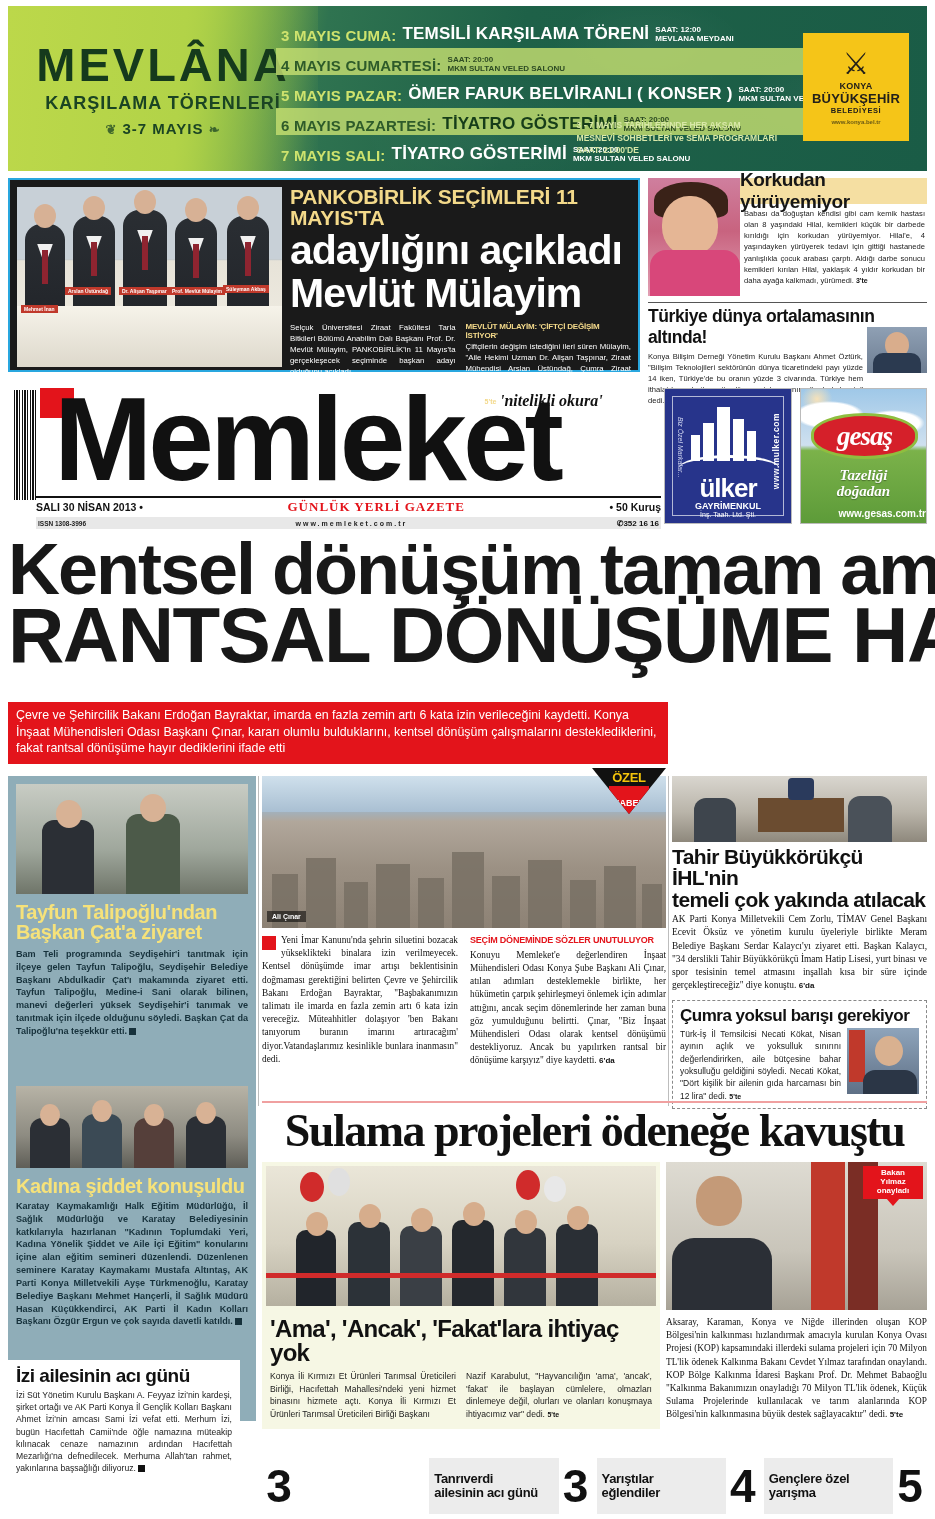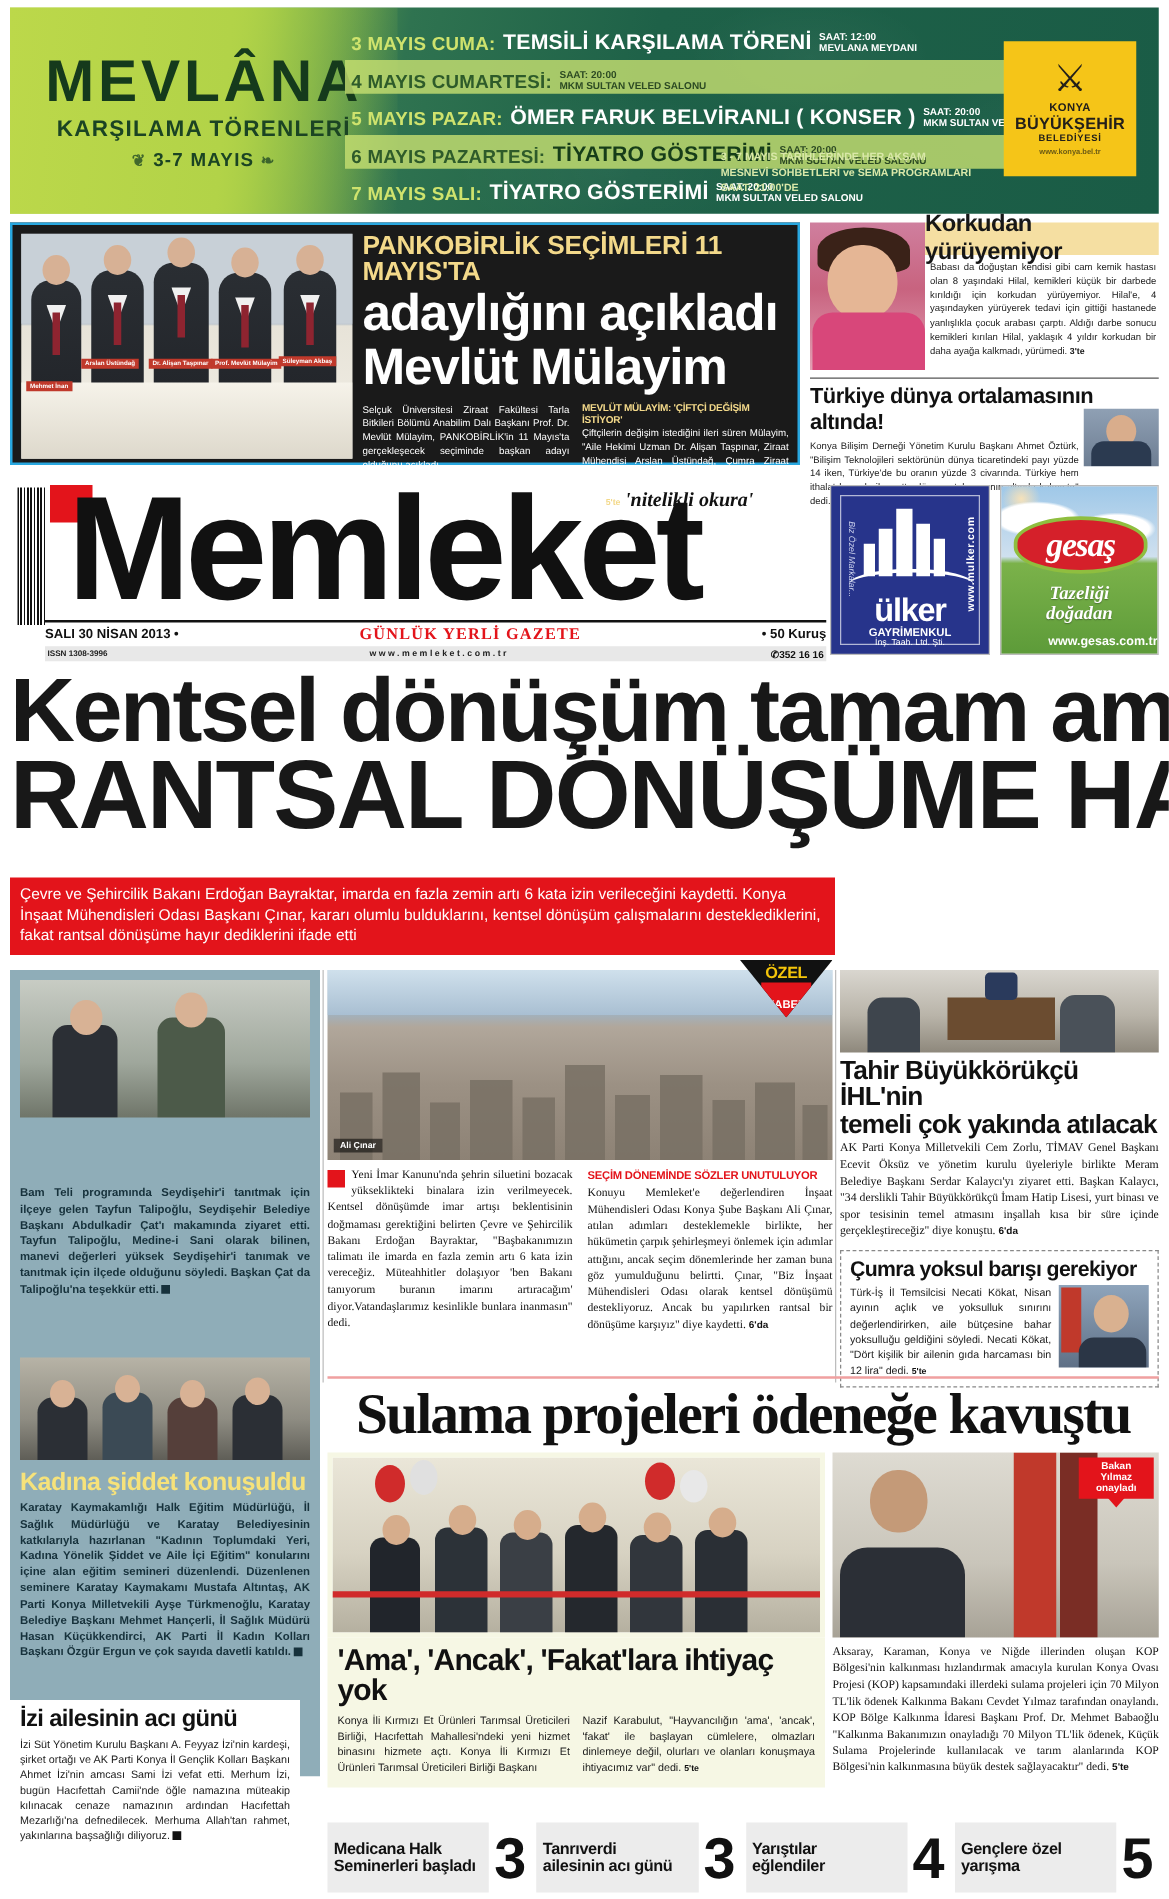--- a/index.html
+++ b/index.html
@@ -666,20 +666,24 @@
   </div>
 
   <div class="col-left">
     <div class="cl-photo">
       <div class="ph-person" style="left:26px;width:52px;height:74px;">
         <div class="ph-head" style="left:14px;top:-20px;width:26px;height:28px;"></div>
       </div>
       <div class="ph-person" style="left:110px;width:54px;height:80px;background:#4c5a49;">
         <div class="ph-head" style="left:14px;top:-20px;width:26px;height:28px;"></div>
       </div>
+    </div>
+    <div class="cl-h" style="top:126px;">
+      <span>Tayfun Talipoğlu'ndan</span><br>
+      <span>Başkan Çat'a ziyaret</span>
     </div>
     <div class="cl-b" style="top:172px;">
       <span>Bam Teli programında Seydişehir'i tanıtmak için ilçeye gelen Tayfun Talipoğlu, Seydişehir Belediye Başkanı Abdulkadir Çat'ı makamında ziyaret etti. Tayfun Talipoğlu, Medine-i Sani olarak bilinen, manevi değerleri yüksek Seydişehir'i tanımak ve tanıtmak için ilçede olduğunu söyledi. Başkan Çat da Talipoğlu'na teşekkür etti.</span><span class="sq"></span>
     </div>
 
     <div class="cl-photo2">
       <div class="ph-person" style="left:14px;width:40px;height:50px;">
         <div class="ph-head" style="left:10px;top:-14px;width:20px;height:22px;"></div>
       </div>
       <div class="ph-person" style="left:66px;width:40px;height:54px;background:#3b4a55;">
@@ -824,24 +828,20 @@
         <div class="sul-rtext">
           <span>Aksaray, Karaman, Konya ve Niğde illerinden oluşan KOP Bölgesi'nin kalkınması hızlandırmak amacıyla kurulan Konya Ovası Projesi (KOP) kapsamındaki illerdeki sulama projeleri için 70 Milyon TL'lik ödenek Kalkınma Bakanı Cevdet Yılmaz tarafından onaylandı. KOP Bölge Kalkınma İdaresi Başkanı Prof. Dr. Mehmet Babaoğlu "Kalkınma Bakanımızın onayladığı 70 Milyon TL'lik ödenek, Küçük Sulama Projelerinde kullanılacak ve tarım alanlarında KOP Bölgesi'nin kalkınmasına büyük destek sağlayacaktır" dedi.</span>
           <span class="pgr">5'te</span>
         </div>
       </div>
     </div>
   </div>
 
   <div class="teasers">
     <div class="teaser">
-      <div class="teaser-t">
-        <span>Medicana Halk</span>
-        <span>Seminerleri başladı</span>
-      </div>
       <div class="teaser-n">3</div>
     </div>
     <div class="teaser">
       <div class="teaser-t">
         <span>Tanrıverdi</span>
         <span>ailesinin acı günü</span>
       </div>
       <div class="teaser-n">3</div>
     </div>
     <div class="teaser">

